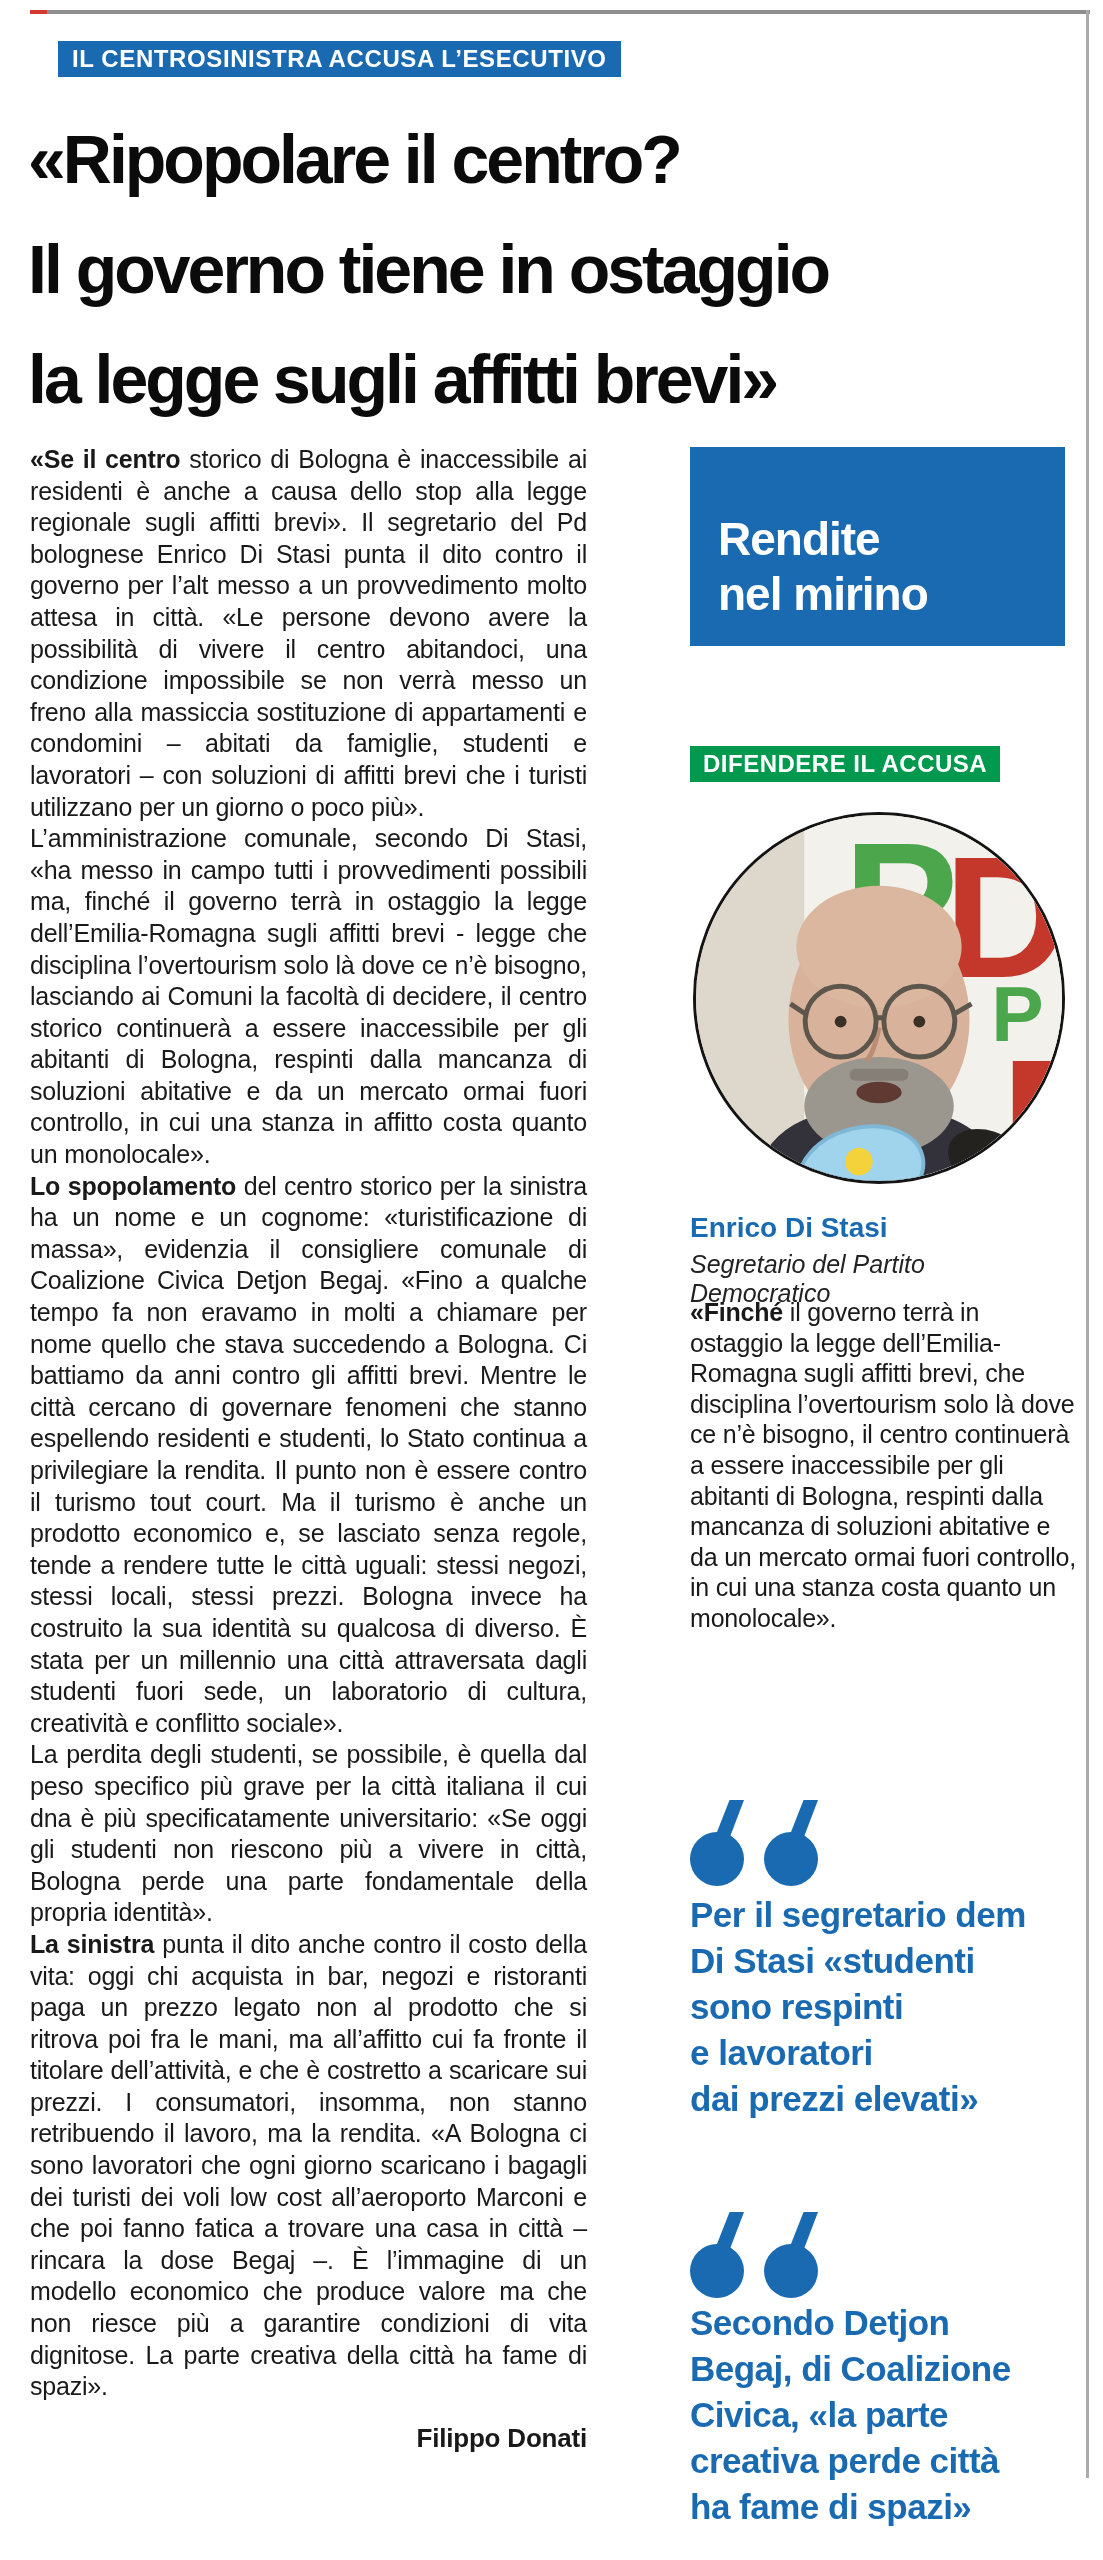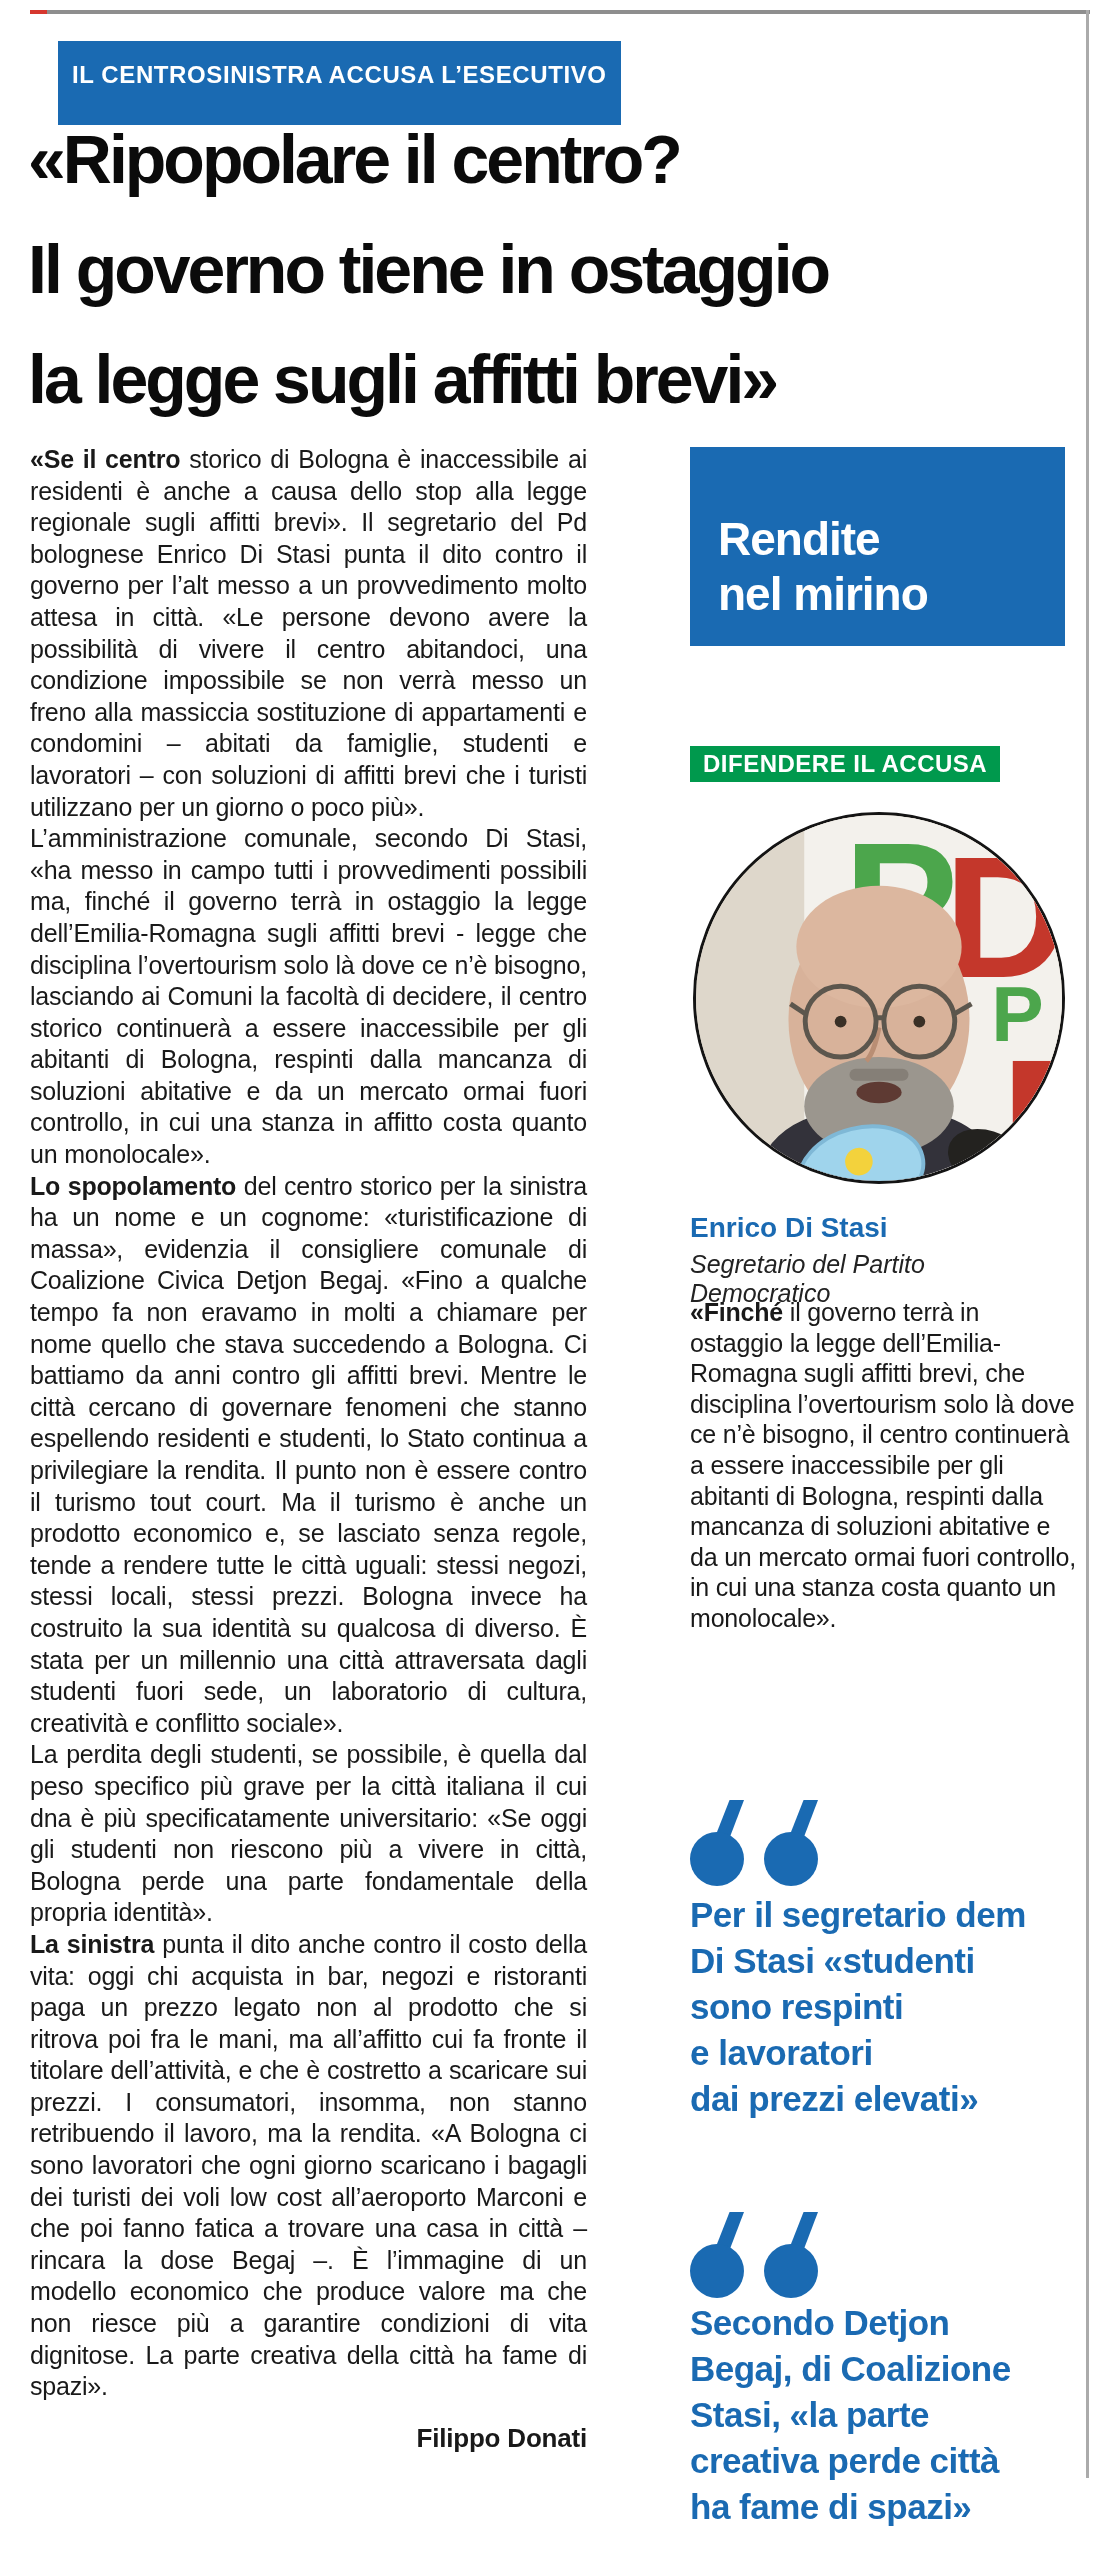--- a/index.html
+++ b/index.html
@@ -3,22 +3,22 @@
 <meta charset="utf-8">
 <style>
   html,body{margin:0;padding:0;background:#ffffff;}
   .page{position:relative;width:1103px;height:2560px;background:#ffffff;overflow:hidden;
         font-family:"Liberation Sans",sans-serif;color:#191919;}
   
   .top-rule{position:absolute;left:30px;top:10px;width:1060px;height:4px;background:#8e8e8e;}
   .top-rule-red{position:absolute;left:30px;top:10px;width:17px;height:4px;background:#d6372e;}
   .right-rule{position:absolute;left:1086px;top:10px;width:3px;height:2468px;background:#ababab;}
   
-  .kicker{position:absolute;left:58px;top:41px;height:52px;line-height:36px;background:#1a6ab2;
-          color:#ffffff;font-weight:bold;font-size:24px;letter-spacing:.6px;padding:16px 14px;}
+  .kicker{position:absolute;left:58px;top:41px;height:36px;line-height:36px;background:#1a6ab2;
+          color:#ffffff;font-weight:bold;font-size:24px;letter-spacing:.6px;padding:0 14px;}
   
   .headline{position:absolute;left:28px;top:92px;width:1055px;color:#0b0b0b;}
   .headline .hl{font-size:68px;line-height:86px;font-weight:bold;letter-spacing:-3px;white-space:nowrap;margin-top:24px;}
   
   .leftcol{position:absolute;left:30px;top:444px;width:557px;font-size:25px;line-height:31.6px;
            text-align:justify;letter-spacing:-0.2px;}
   .leftcol p{margin:0;}
   .lead{font-weight:bold;}
   .byline{margin-top:20px;text-align:right;font-weight:bold;font-size:26px;}
   
@@ -146,18 +146,18 @@
         <div class="ball"></div>
       </div>
     <div class="qmark">
         <div class="tail"></div>
         <div class="ball"></div>
       </div>
   </div>
   <div class="pq-text" style="left:690px;top:2300px;">
     <div>Secondo Detjon</div>
     <div>Begaj, di Coalizione</div>
-    <div>Stasi, «la parte</div>
+    <div>Civica, «la parte</div>
     <div>creativa perde città</div>
     <div>ha fame di spazi»</div>
   </div>
 
 </div>
 
 </body></html>

